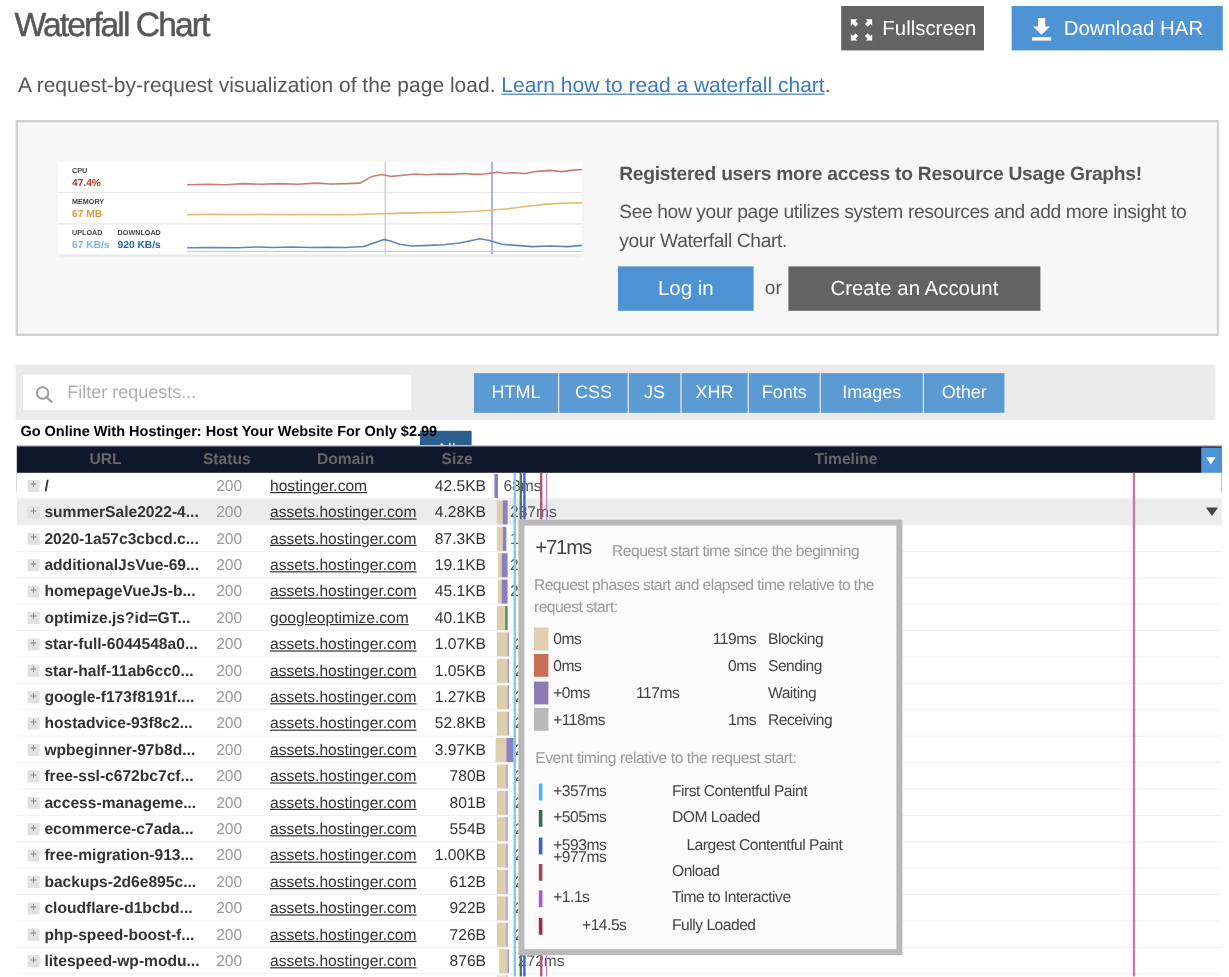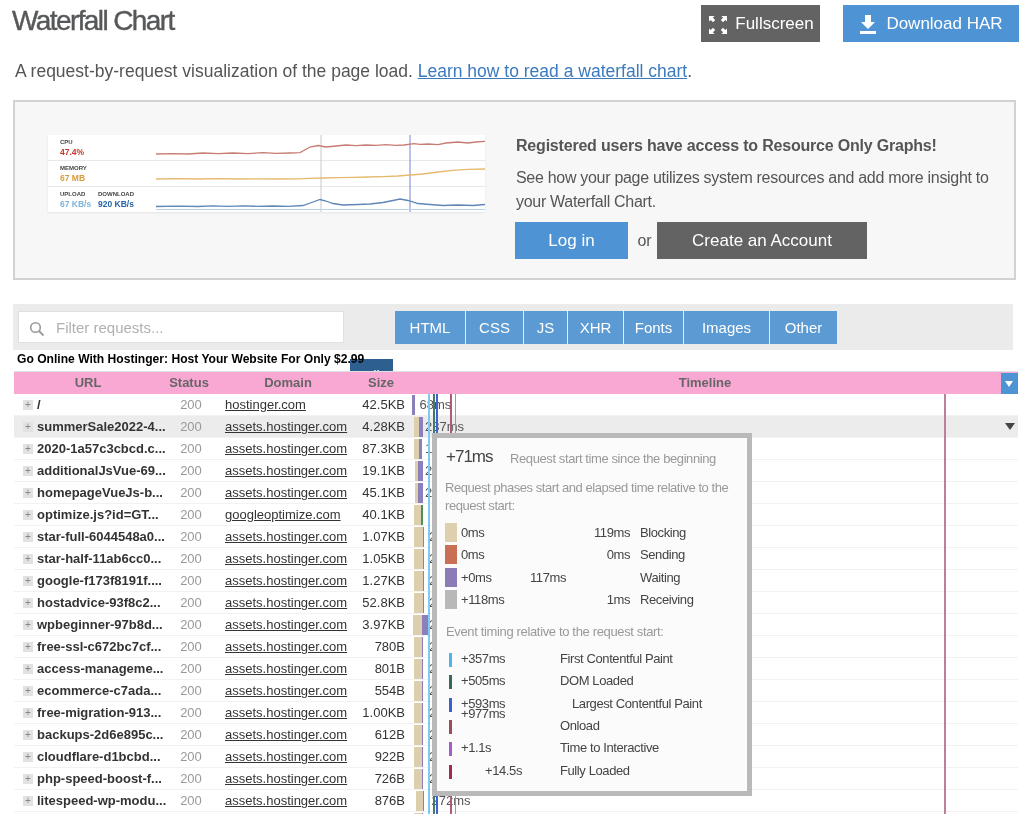--- a/index.html
+++ b/index.html
@@ -78,21 +78,21 @@
         <text x="12" y="61" font-size="6" fill="#444" font-weight="bold" font-family="Liberation Sans">UPLOAD</text>
         <text x="12" y="72" font-size="8.5" fill="#7fb3dc" font-weight="bold" font-family="Liberation Sans">67 KB/s</text>
         <text x="50" y="61" font-size="6" fill="#444" font-weight="bold" font-family="Liberation Sans">DOWNLOAD</text>
         <text x="50" y="72" font-size="8.5" fill="#2566a8" font-weight="bold" font-family="Liberation Sans">920 KB/s</text>
         <polyline fill="none" stroke="#c87d74" stroke-width="1.3" points="108,19 125,18.6 140,19 155,18 170,18.6 185,18 200,18.6 215,17.6 228,18.3 242,18 252,17.6 262,12 270,10.5 278,12 288,11 298,10 308,10.6 318,10 328,10.3 338,9.6 348,10.3 356,10 366,8.6 372,9.3 380,9 390,9.6 398,8 410,7 420,8 428,7 437,6.3"></polyline>
         <polyline fill="none" stroke="#e5b96e" stroke-width="1.3" points="108,44 130,43.6 150,44 170,43.6 190,44 210,43.8 230,44 250,43.8 262,43.3 275,43 290,42.6 305,42.3 320,42 335,41.6 350,41 362,40 375,39 390,37 405,35.3 420,34.3 437,34"></polyline>
         <polyline fill="none" stroke="#b9d2e8" stroke-width="1.2" points="108,74.5 437,74.5"></polyline>
         <polyline fill="none" stroke="#5f86b5" stroke-width="1.3" points="108,71.5 130,71.2 150,71.5 165,70.8 180,71.3 195,70.8 210,71.3 225,71 240,71.3 255,70.5 265,67 272,64.5 278,66 285,68.5 295,70 310,69.5 322,69 335,67.5 345,65.5 352,64 360,65.5 370,68.5 382,69.5 395,70.5 410,70 425,70.5 437,69.5"></polyline>
       </svg>
     </div>
-    <div class="abs" style="left:501px; top:35px; font-size:16px; letter-spacing:-0.2px; font-weight:bold; color:#555;">Registered users have access to Resource Only Graphs!</div>
+    <div class="abs" style="left:501px; top:35px; font-size:16px; letter-spacing:-0.2px; font-weight:bold; color:#555;">Registered users more access to Resource Usage Graphs!</div>
     <div class="abs" style="left:501px; top:64px; width:500px; font-size:16px; letter-spacing:-0.3px; line-height:24px; color:#555;">See how your page utilizes system resources and add more insight to your Waterfall Chart.</div>
     <div class="abs btn" style="left:500px; top:120px; width:113px; height:37px; background:#4e94d4; font-size:17px;">Log in</div>
     <div class="abs" style="left:617px; top:120px; width:25px; height:37px; line-height:37px; text-align:center; font-size:16px; color:#555;">or</div>
     <div class="abs btn" style="left:642px; top:120px; width:210px; height:37px; background:#636363; font-size:17px;">Create an Account</div>
   </div>
 
   <div class="abs" id="filterbar">
     <div id="search">
       <svg width="16" height="16" viewBox="0 0 16 16" style="position:absolute; left:10px; top:9px;">
         <circle cx="6.5" cy="6.5" r="4.8" fill="none" stroke="#9a9a9a" stroke-width="1.6"></circle>
@@ -105,21 +105,21 @@
     <div class="tab" style="left:453px; width:57px;">CSS</div>
     <div class="tab" style="left:511px; width:43px;">JS</div>
     <div class="tab" style="left:555px; width:55px;">XHR</div>
     <div class="tab" style="left:611px; width:59px;">Fonts</div>
     <div class="tab" style="left:671px; width:85px;">Images</div>
     <div class="tab" style="left:757px; width:67px;">Other</div>
   </div>
 
   <div class="abs" style="left:17px; top:352px; font-size:12.1px; font-weight:bold; color:#000;">Go Online With Hostinger: Host Your Website For Only $2.99</div>
 
-  <div class="abs" style="left:14px; top:371px; width:1004px; height:39px; background:#f9a8d4; border-top:1px solid #e0e0e0; border-bottom:1px solid #d8d8d8;">
+  <div class="abs" style="left:14px; top:371px; width:1004px; height:39px; background:#0f172a; border-top:1px solid #e0e0e0; border-bottom:1px solid #d8d8d8;">
     <div class="hdrcell" style="left:46px; width:56px; text-align:center;">URL</div>
     <div class="hdrcell" style="left:150px; width:50px; text-align:center;">Status</div>
     <div class="hdrcell" style="left:199px; width:150px; text-align:center;">Domain</div>
     <div class="hdrcell" style="left:280px; width:100px; text-align:right;">Size</div>
     <div class="hdrcell" style="left:391px; width:600px; text-align:center;">Timeline</div>
     <div style="position:absolute; right:0px; top:1px; width:17px; height:22px; background:#4e94d4;">
       <div style="position:absolute; left:4px; top:8px; width:0; height:0; border-left:4.5px solid transparent; border-right:4.5px solid transparent; border-top:6px solid #fff;"></div>
     </div>
   </div>
 

